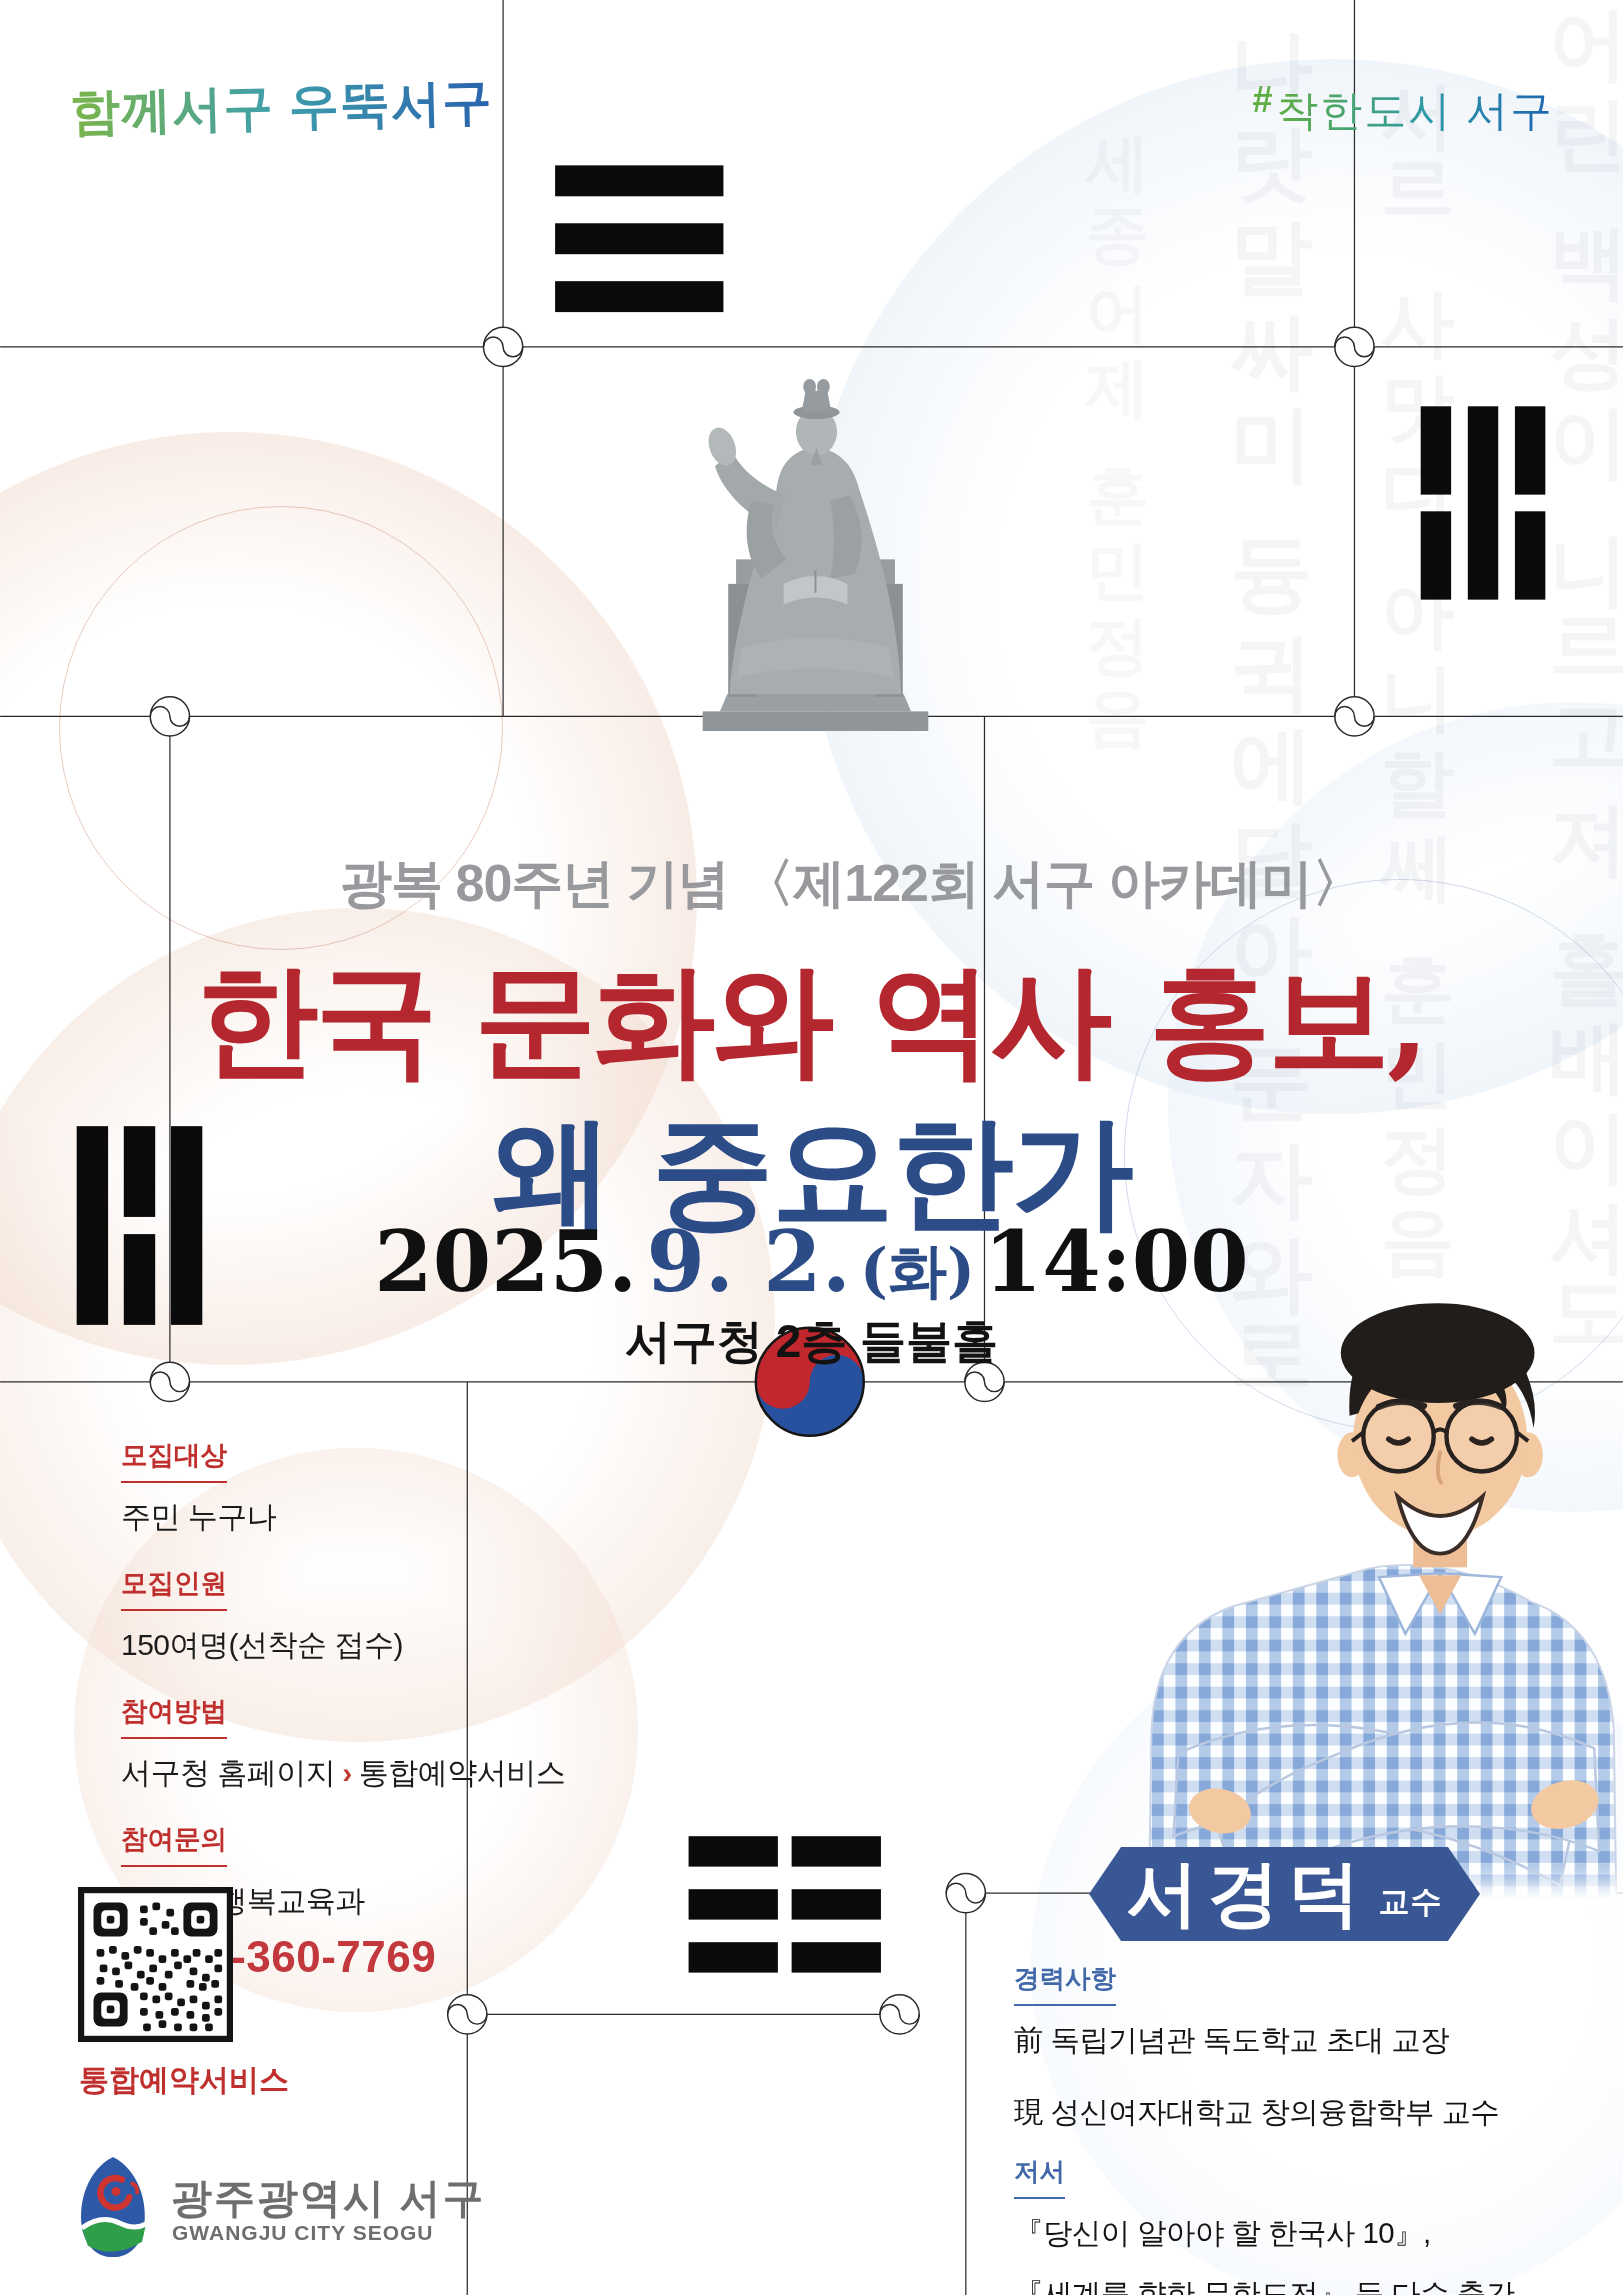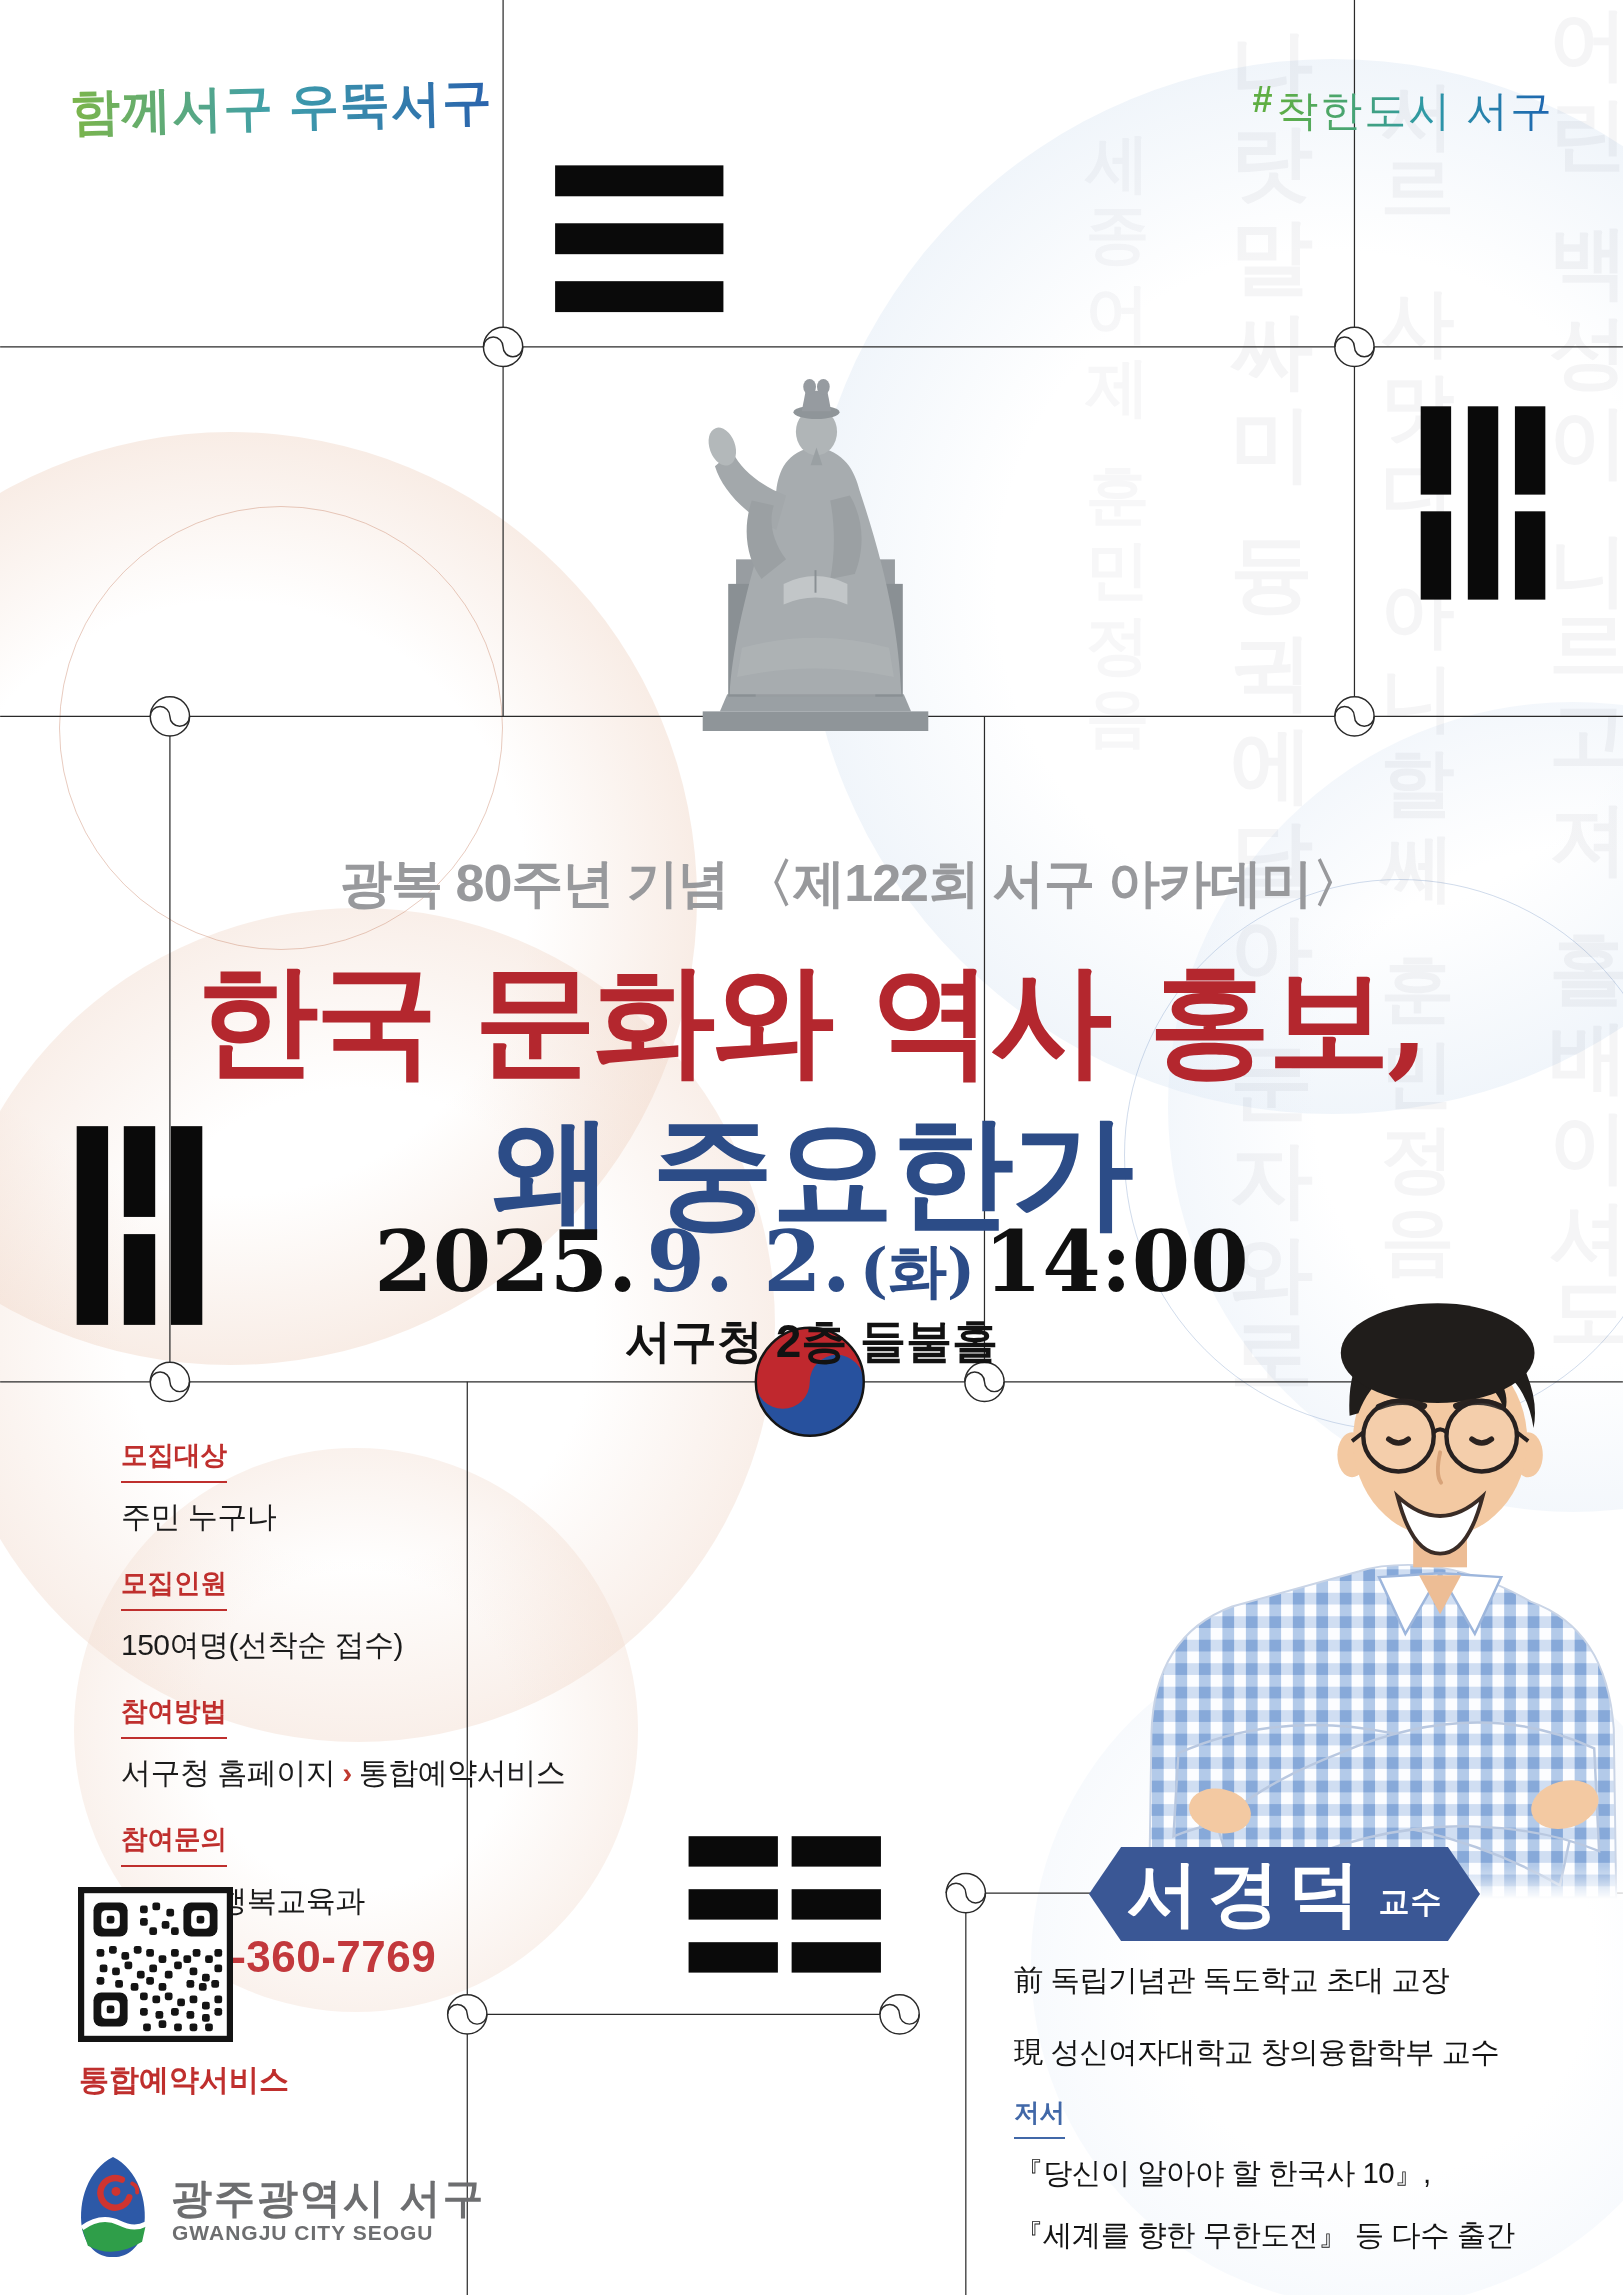--- a/index.html
+++ b/index.html
@@ -365,20 +365,21 @@
       </g>
     </svg>
   </div>
   <div class="qrcaption">통합예약서비스</div>
 
   <div class="badge">
     <span class="nm">서경덕</span>
     <span class="sf">교수</span>
   </div>
   <div class="speakcol">
+    <div><span class="slabel">경력사항</span></div>
     <div class="sline gap">前 독립기념관 독도학교 초대 교장</div>
     <div class="sline">現 성신여자대학교 창의융합학부 교수</div>
     <div><span class="slabel">저서</span></div>
     <div class="sline">『당신이 알아야 할 한국사 10』,</div>
     <div class="sline">『세계를 향한 무한도전』 등 다수 출간</div>
   </div>
 
   <div class="cityemblem">
     <svg width="78" height="106" viewBox="0 0 158 215">
       <path d="M79 6 C 28 32, 8 95, 16 150 C 24 190, 50 210, 79 209 C 108 210, 134 190, 142 150 C 150 95, 130 32, 79 6 Z" fill="#2d59a7"></path>

